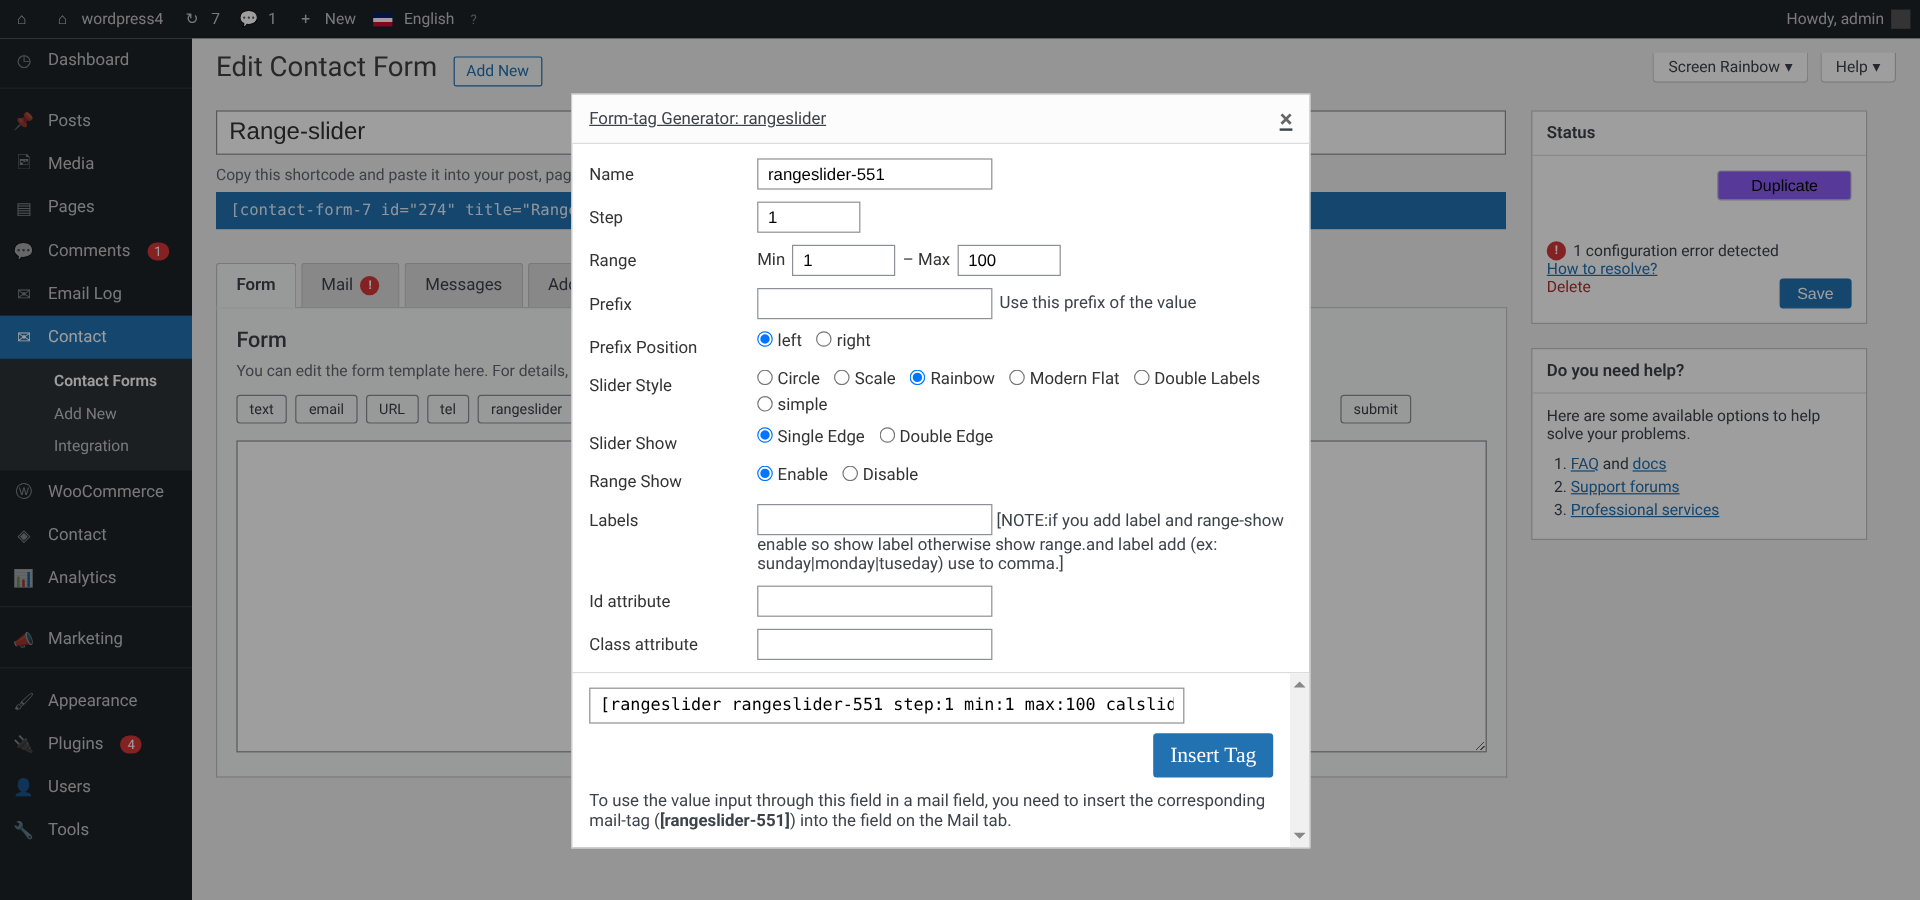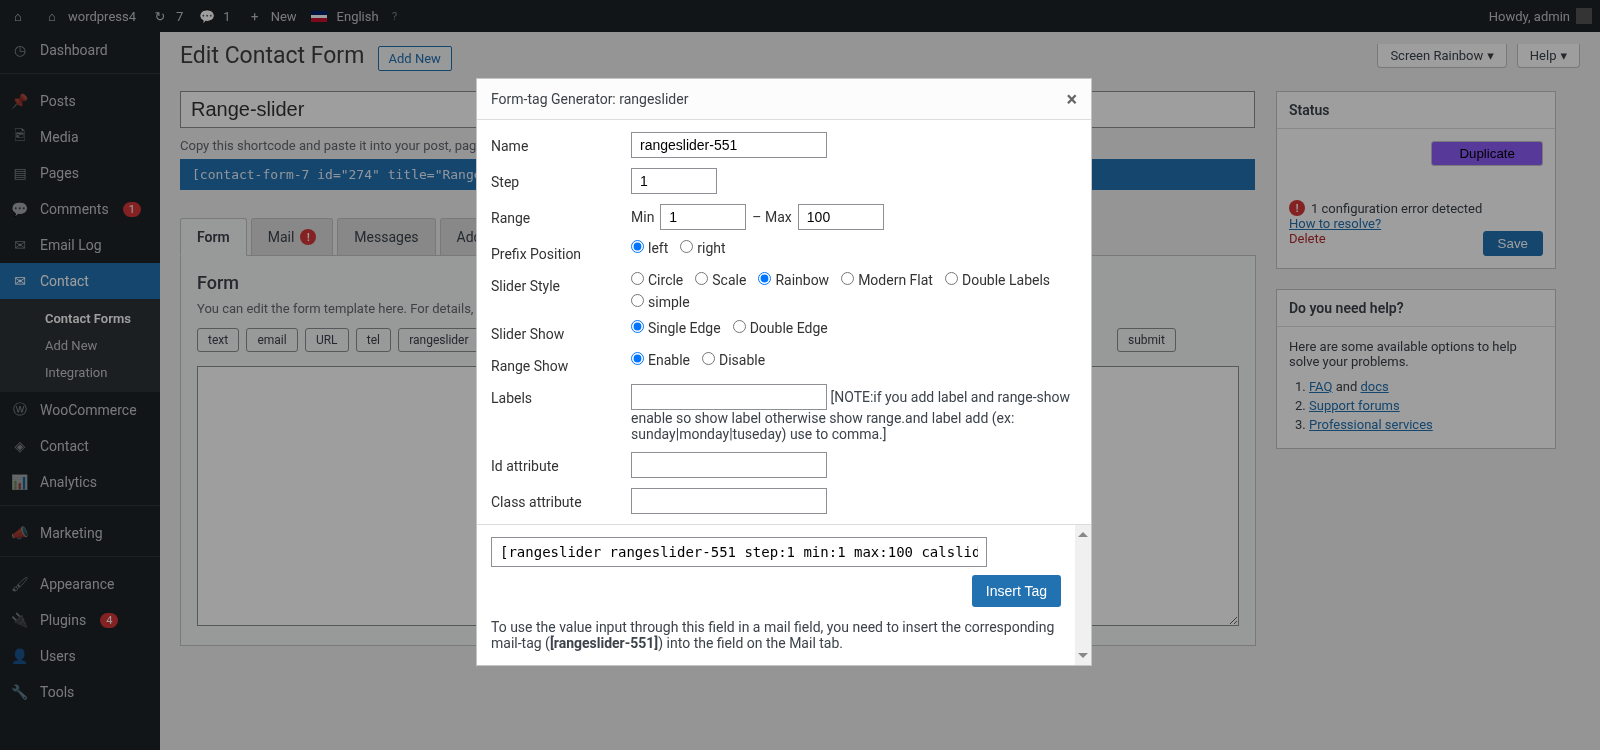--- a/index.html
+++ b/index.html
@@ -65,34 +65,34 @@
 
 
 .screen-opts { position: absolute; right: 20px; top: 12px; display: flex; gap: 10px; }
 .screen-tab { border: 1px solid #c3c4c7; border-top: none; background: #fff; padding: 4px 12px; font-size: 13px; cursor: pointer; border-radius: 0 0 4px 4px; display: flex; align-items: center; gap: 4px; }
 
 
 .overlay { position: absolute; inset: 0; background: rgba(0,0,0,0.38); z-index: 100; }
 
 
 .modal { position: absolute; left: 476px; top: 78px; width: 616px; background: #fff; z-index: 200; border: 1px solid #c3c4c7; }
-.modal-header { background: #fcfcfc; border-bottom: 1px solid #dcdcde; padding: 8px 14px; display: flex; justify-content: space-between; align-items: center; font-size: 14px; }
+.modal-header { background: #fcfcfc; border-bottom: 1px solid #dcdcde; padding: 8px 14px; display: flex; justify-content: space-between; align-items: center; font-size: 14px; text-decoration: underline; }
 .modal-close { cursor: pointer; font-size: 20px; color: #666; font-weight: bold; }
 .modal-body { padding: 12px 14px 0 14px; max-height: 560px; overflow-y: auto; }
 .field-row { display: flex; align-items: flex-start; margin-bottom: 10px; gap: 12px; }
 .field-label { width: 128px; font-size: 14px; padding-top: 6px; color: #333; flex-shrink: 0; }
 .field-ctrl { flex: 1; font-size: 14px; color: #333; display: flex; flex-wrap: wrap; align-items: center; gap: 6px; }
 .text-input { border: 1px solid #8c8f94; padding: 4px 8px; font-size: 14px; width: 196px; }
 .text-input.narrow { width: 86px; }
 .text-input.wide { width: 196px; }
 .radio-label { display: inline-flex; align-items: flex-start; gap: 4px; margin-right: 6px; font-size: 14px; }
 .help-text { font-size: 14px; color: #3c434a; }
 .modal-footer { border-top: 1px solid #dcdcde; padding: 12px 30px 14px 14px; position: relative; }
 .tag-output { width: 496px; border: 1px solid #8c8f94; background: #fff; padding: 6px 8px; font-family: Consolas, monospace; font-size: 14px; }
-.insert-tag-btn { background: #2271b1; color: #fff; border: none; padding: 8px 14px; cursor: pointer; border-radius: 3px; float: right; margin-top: 8px; font-size: 14px; }
+.insert-tag-btn { background: #2271b1; color: #fff; border: none; padding: 8px 14px; cursor: pointer; border-radius: 3px; float: right; margin-top: 8px; font-size: 18px; font-family: Liberation Serif, serif; }
 .mail-tag-note { clear: both; padding-top: 12px; font-size: 14px; color: #3c434a; }
 .modal-scroll-ind { position: absolute; right: 0; top: 0; bottom: 0; width: 16px; background: #f0f0f0; }
 .modal-scroll-ind .arrow { position: absolute; width: 0; height: 0; border: 5px solid transparent; left: 3px; }
 .modal-scroll-ind .arrow.up { border-bottom-color: #888; top: 2px; }
 .modal-scroll-ind .arrow.down { border-top-color: #888; bottom: 2px; }
 
 .flag { display: inline-block; width: 16px; height: 11px; background: linear-gradient(to bottom, #012169 0% 33%, #fff 33% 66%, #c8102e 66% 100%); margin-right: 4px; }
 </style>
 </head>
 <body>
@@ -314,20 +314,27 @@
     <div class="field-row">
       <div class="field-label">Range</div>
       <div class="field-ctrl">
         <span>Min</span>
         <input class="text-input narrow" value="1" style="">
         <span>– Max</span>
         <input class="text-input narrow" value="100" style="">
       </div>
     </div>
     <div class="field-row">
+      <div class="field-label">Prefix</div>
+      <div class="field-ctrl">
+        <input class="text-input wide" style="">
+        <span class="help-text">Use this prefix of the value</span>
+      </div>
+    </div>
+    <div class="field-row">
       <div class="field-label">Prefix Position</div>
       <div class="field-ctrl">
         <label class="radio-label">
             <input type="radio" checked="" style="">
             <span>left</span>
           </label>
         <label class="radio-label">
             <input type="radio" style="">
             <span>right</span>
           </label>

